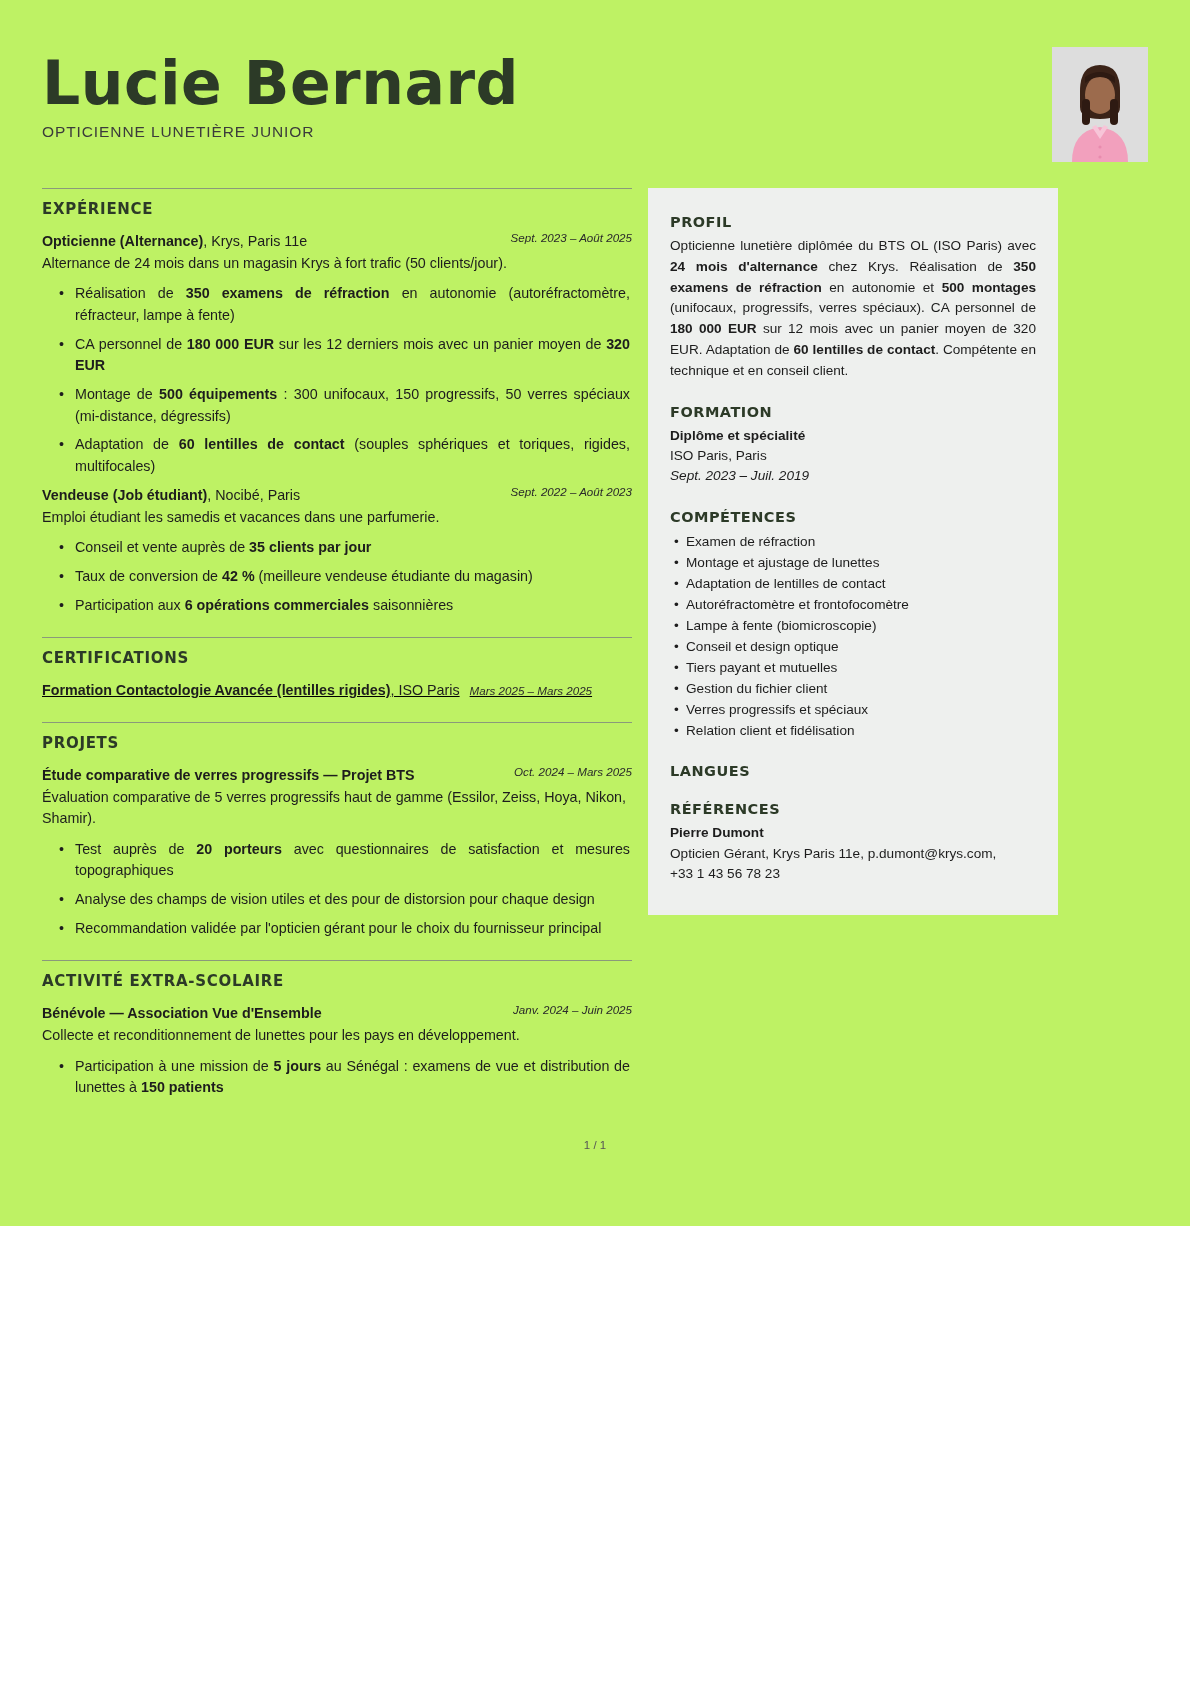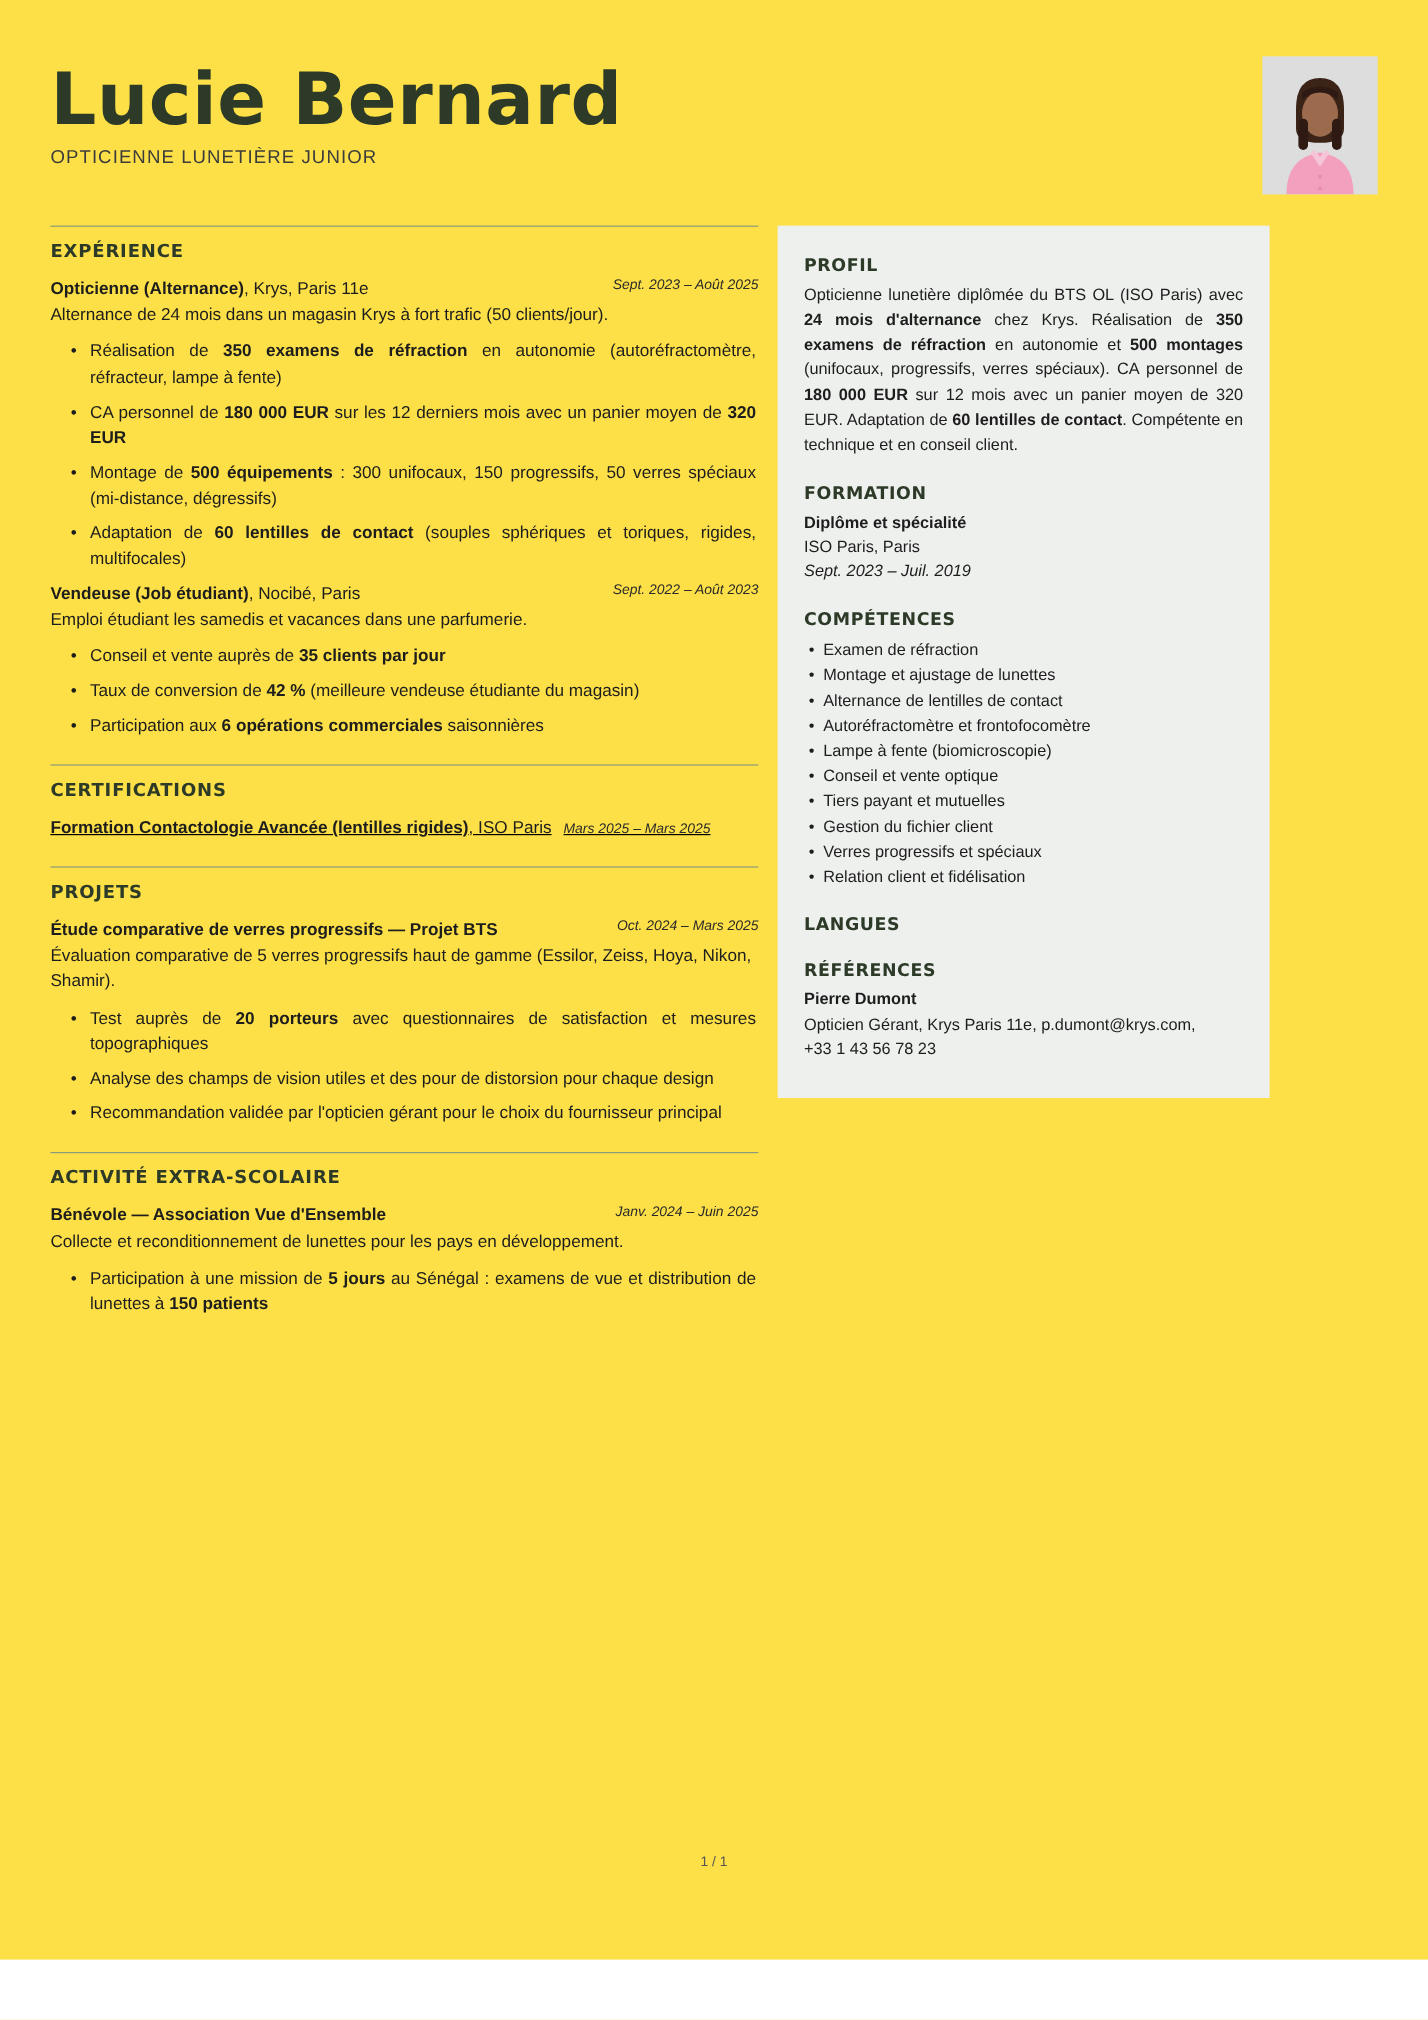--- a/index.html
+++ b/index.html
@@ -5,22 +5,22 @@
   * { box-sizing: border-box; margin: 0; padding: 0; }
   html, body {
     width: 1190px;
     height: 1683px;
     background: #ffffff;
     font-family: "Liberation Sans", sans-serif;
   }
   .page {
     position: relative;
     width: 1190px;
-    height: 1633px;
-    background: #fde047;
+    height: 1226px;
+    background: #bef264;
     overflow: hidden;
   }
 
   
   .header {
     position: absolute;
     left: 42px;
     top: 52px;
     width: 1106px;
     height: 120px;
@@ -319,24 +319,24 @@
       <div class="side-sub">Diplôme et spécialité</div>
       <div class="side-text">ISO Paris, Paris</div>
       <div class="side-italic">Sept. 2023 – Juil. 2019</div>
     </div>
 
     <div class="side-block">
       <div class="side-title">COMPÉTENCES</div>
       <ul class="side-list">
           <li>Examen de réfraction</li>
           <li>Montage et ajustage de lunettes</li>
-          <li>Alternance de lentilles de contact</li>
+          <li>Adaptation de lentilles de contact</li>
           <li>Autoréfractomètre et frontofocomètre</li>
           <li>Lampe à fente (biomicroscopie)</li>
-          <li>Conseil et vente optique</li>
+          <li>Conseil et design optique</li>
           <li>Tiers payant et mutuelles</li>
           <li>Gestion du fichier client</li>
           <li>Verres progressifs et spéciaux</li>
           <li>Relation client et fidélisation</li>
         </ul>
     </div>
 
     <div class="side-block">
       <div class="side-title">LANGUES</div>
     </div>

